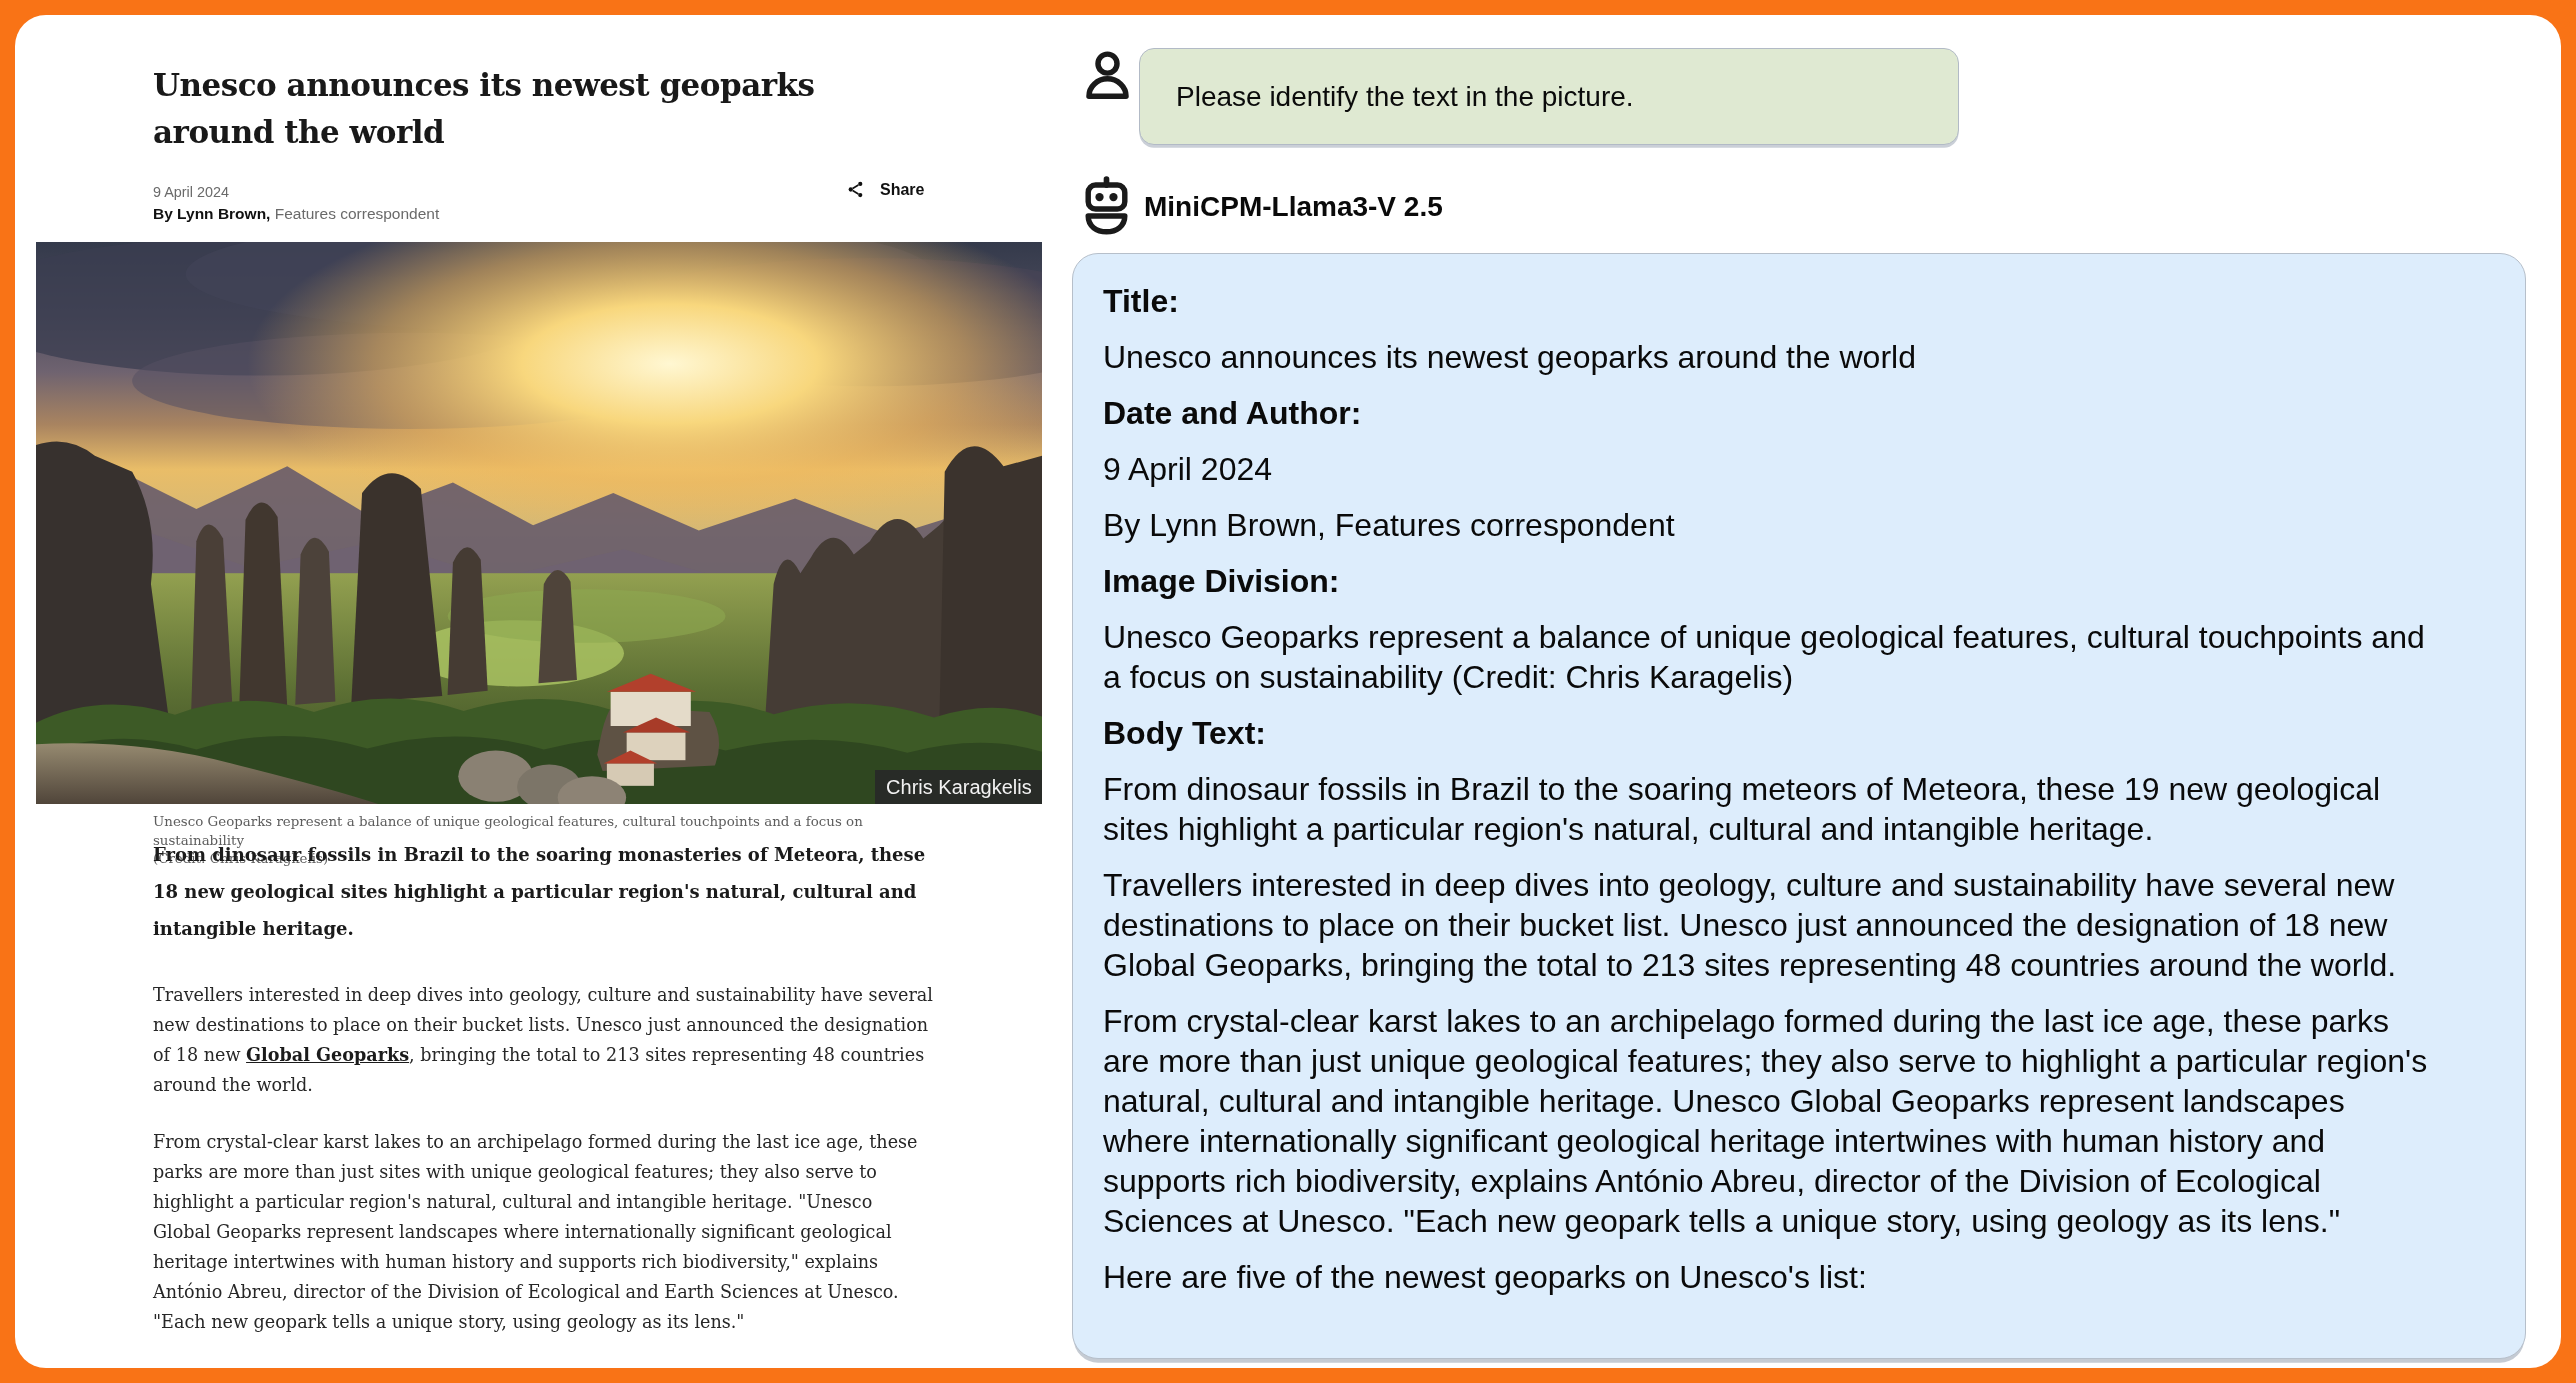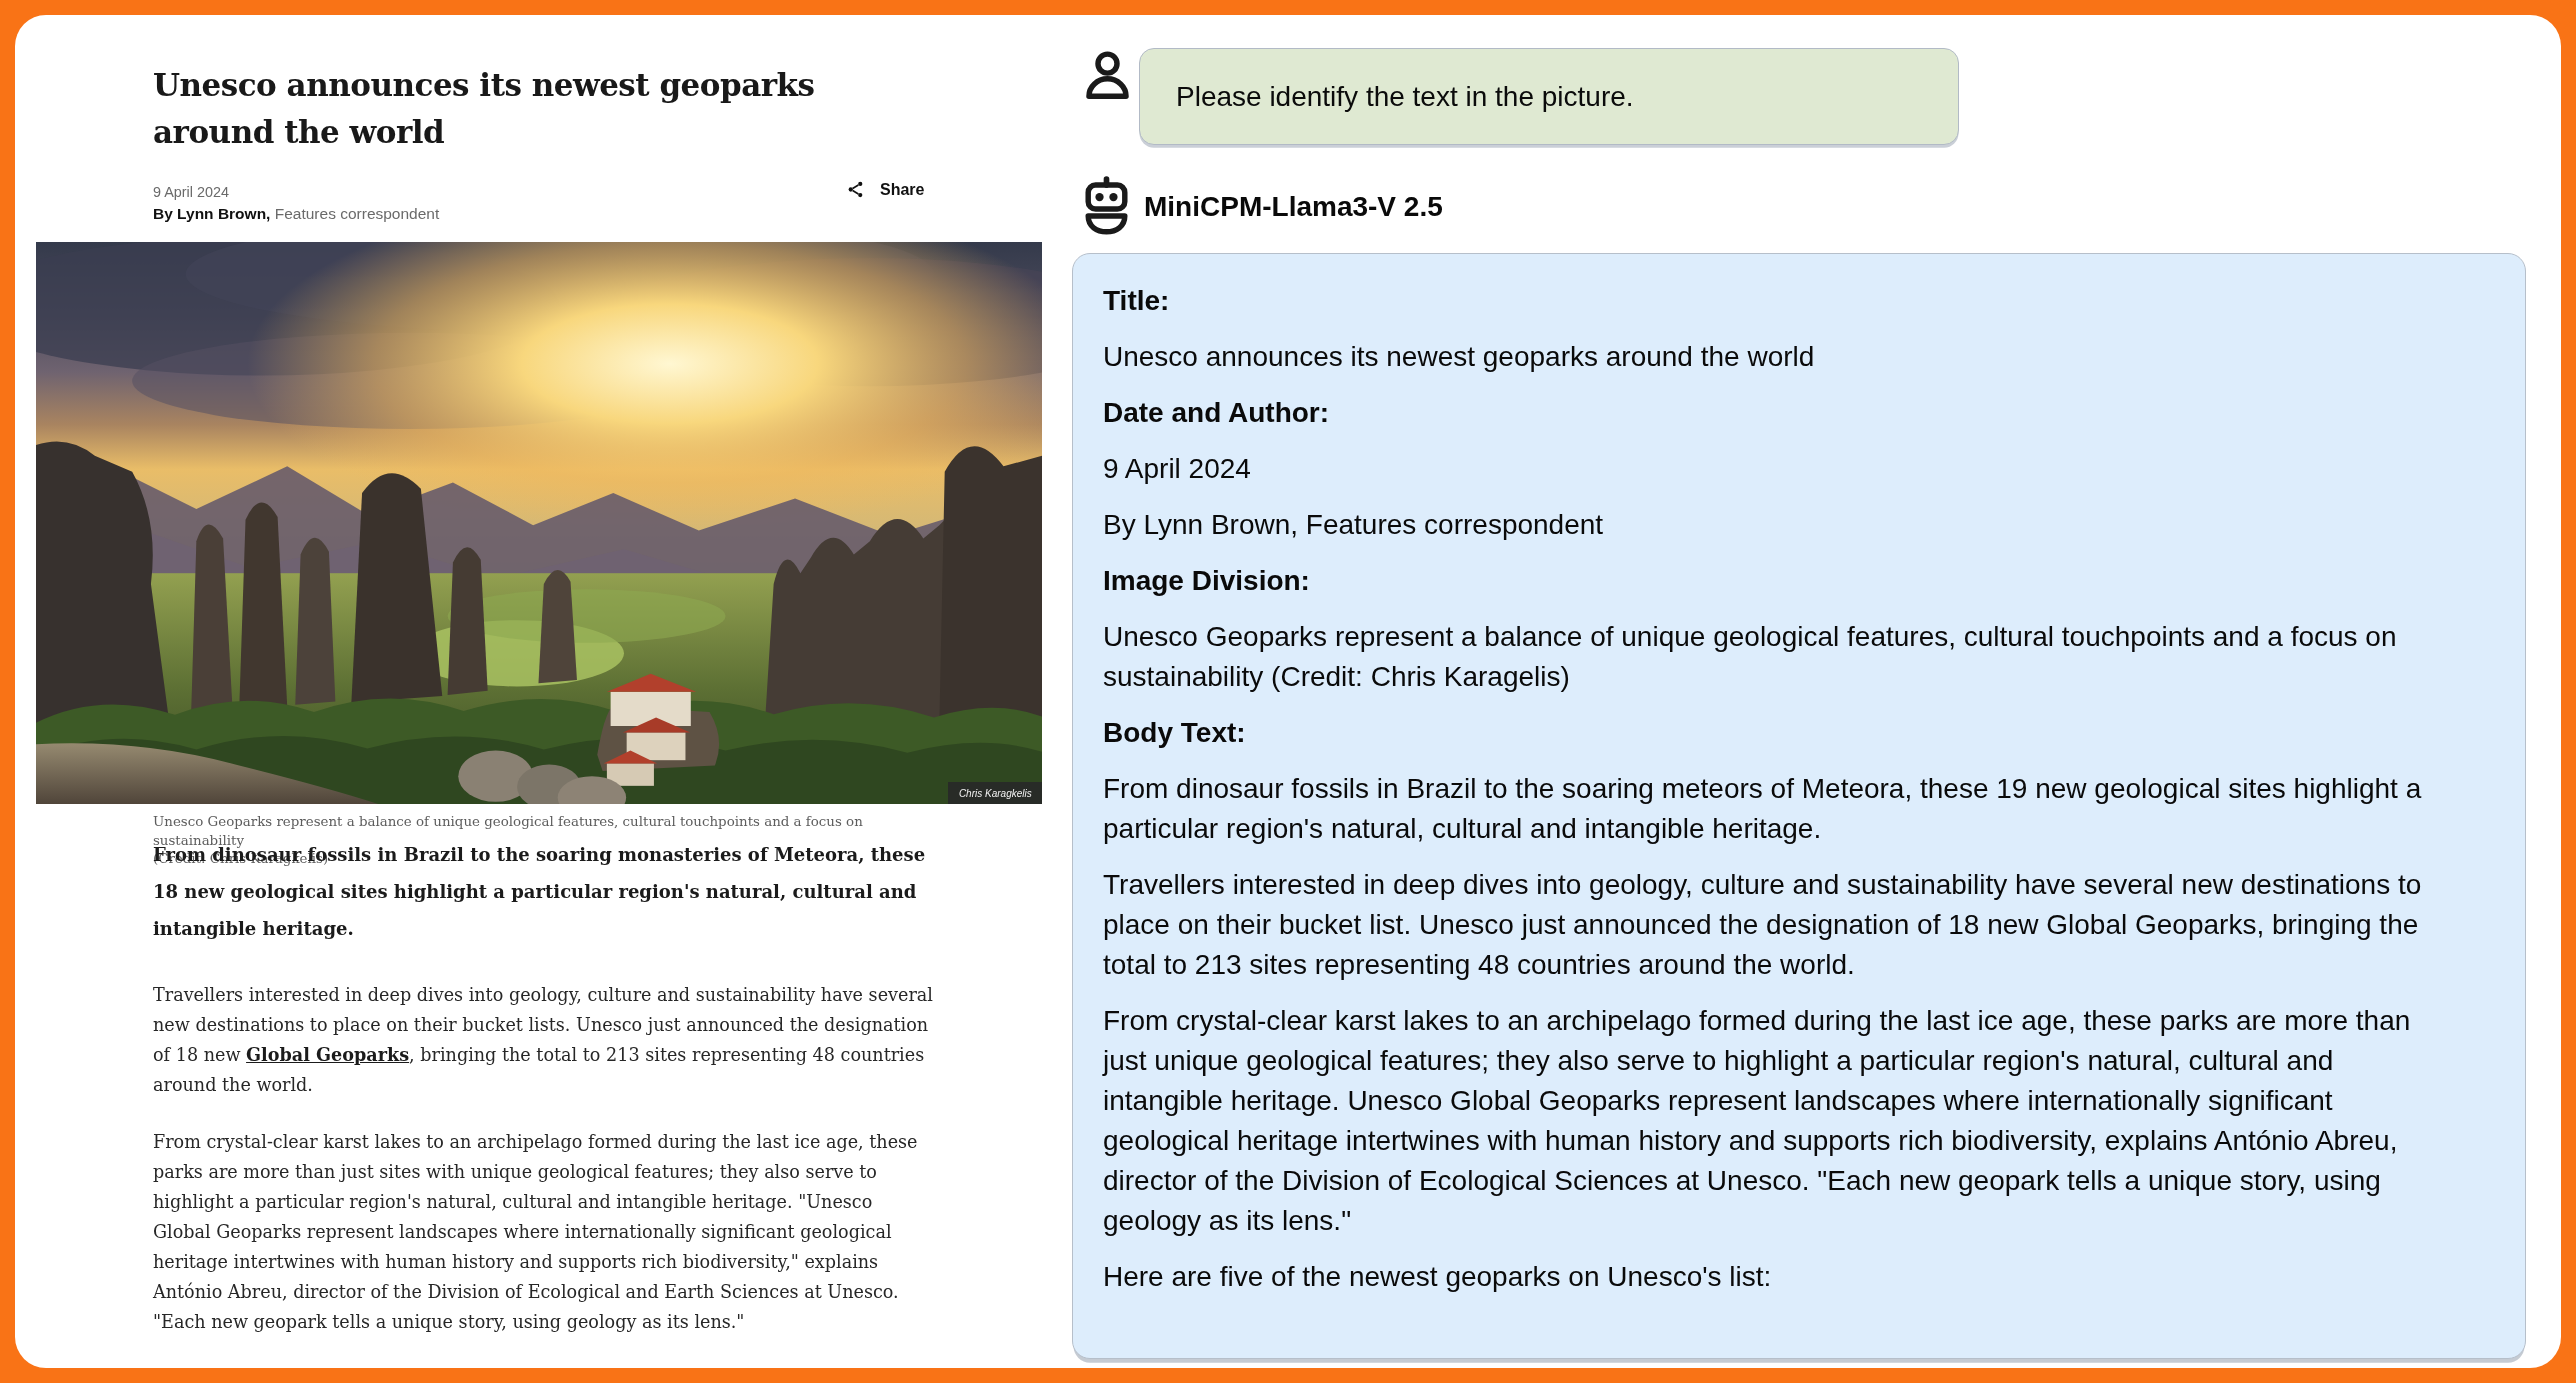--- a/index.html
+++ b/index.html
@@ -17,21 +17,21 @@
         cursor:pointer;}
   .share-btn svg{width:19px;height:19px;}
   .share-label{font-size:16px;font-weight:bold;color:#111;}
   .article-byline{position:absolute;left:138px;top:190px;font-size:15.5px;}
   .byline-name{font-weight:bold;color:#111;}
   .byline-role{color:#6a6a6a;}
 
   .photo{position:absolute;left:21.4px;top:227px;width:1006px;height:562px;overflow:hidden;}
   .photo svg{position:absolute;left:0;top:0;width:100%;height:100%;}
   .photo-credit{position:absolute;right:0;bottom:0;background:rgba(40,40,40,0.9);
-        color:#f2f2f2;font-size:10px;padding:5.3px 10.7px;font-style:italic;}
+        color:#f2f2f2;font-size:20px;padding:5.3px 10.7px;}
 
   .photo-caption{position:absolute;left:138px;top:798px;width:791px;
         font-family:"DejaVu Serif",serif;font-size:13.4px;line-height:18.7px;color:#5d5d5d;
         white-space:pre-line;}
   .article-intro{position:absolute;left:138px;top:821px;width:791px;margin:0;
         font-family:"DejaVu Serif",serif;font-weight:bold;font-size:18px;line-height:37px;
         color:#1b1b1b;}
   .article-body{position:absolute;left:138px;top:965px;width:780px;
         font-family:"DejaVu Serif",serif;font-size:17.6px;line-height:30px;color:#272727;}
   .article-body p{margin:0;}
@@ -42,23 +42,23 @@
   .user-icon{position:absolute;left:1064px;top:32px;width:57px;height:57px;}
   .user-bubble{position:absolute;left:1124px;top:33px;width:820px;height:97px;
         box-sizing:border-box;background:#dfe9d2;border:1.6px solid #b2bac6;border-radius:15px;
         box-shadow:0 3.2px 0 -0.5px rgba(150,160,175,.5);
         display:flex;align-items:center;padding-left:36px;
         font-size:28px;color:#0b0b0b;}
   .robot-icon{position:absolute;left:1061px;top:157px;width:61px;height:68px;}
   .model-name{position:absolute;left:1129px;top:176px;font-size:28px;font-weight:bold;color:#0a0a0a;}
 
   .model-bubble{position:absolute;left:1057px;top:238px;width:1454px;height:1106px;
-        box-sizing:border-box;background:#ddedfc;border:1.6px solid #b6bfca;border-radius:18px;
+        box-sizing:border-box;background:#ddedfc;border:1.6px solid #b6bfca;border-radius:26px;
         box-shadow:0 5.3px 0 -1.6px rgba(150,160,175,.55);
-        padding:27px 37px 39px 30px;font-size:28px;line-height:40px;color:#0a0a0a;}
+        padding:27px 37px 39px 30px;font-size:32px;line-height:40px;color:#0a0a0a;}
   .model-bubble p{margin:0 0 16px 0;max-width:1325px;}
   .model-bubble .label{font-weight:bold;}
 </style>
 </head>
 <body>
 
 <div class="frame">
   <div class="card">
 
     <h1 class="article-title">Unesco announces its newest geoparks around the world</h1>

